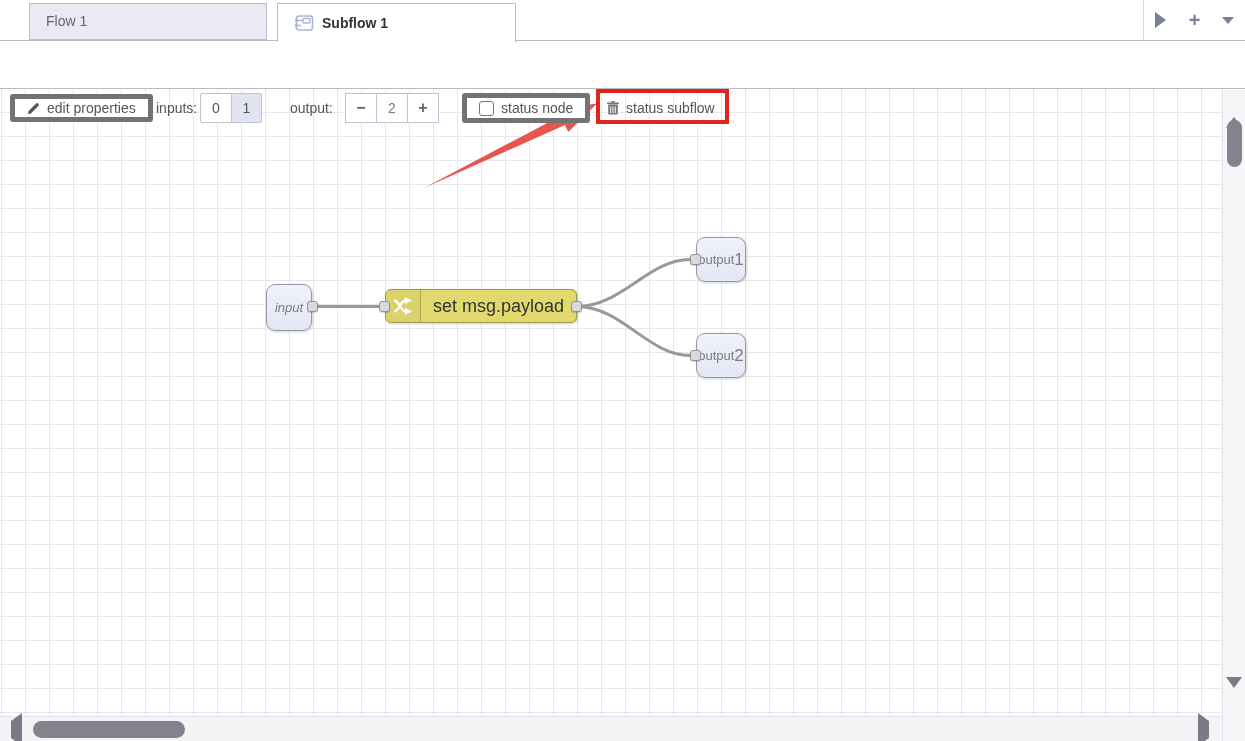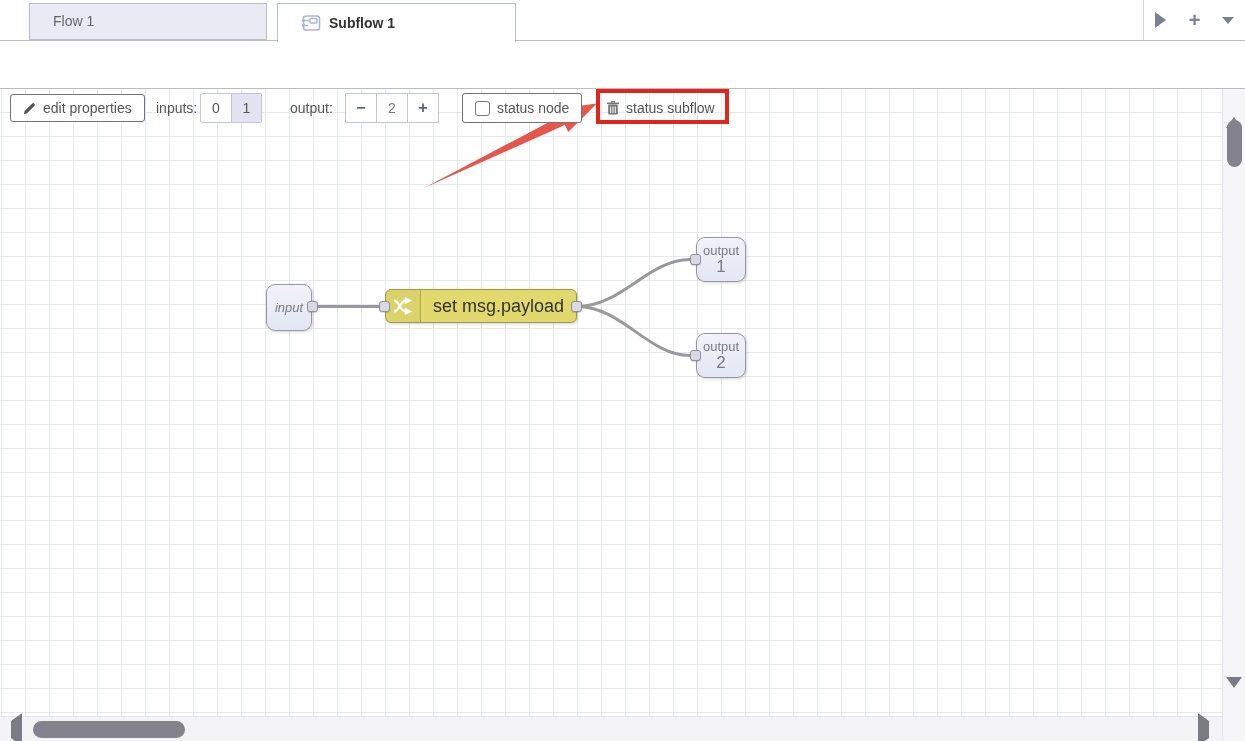--- a/index.html
+++ b/index.html
@@ -4,21 +4,21 @@
 <style>
   * { margin:0; padding:0; box-sizing:border-box; }
   html,body { width:1245px; height:741px; overflow:hidden; background:#fff;
     font-family:"Liberation Sans","DejaVu Sans",sans-serif; }
   #app { position:relative; width:1245px; height:741px; background:#fff; overflow:hidden; }
 
   
   .tabbar { position:absolute; left:0; top:0; width:1245px; height:41px;
     background:#fff; border-bottom:1px solid #bbbbc4; z-index:4; }
   .tab { position:absolute; top:3px; height:37px; line-height:35px;
-    padding-left:23px; font-size:14px; cursor:pointer; }
+    padding-left:16px; font-size:14px; cursor:pointer; }
   .tab.inactive { left:29px; width:238px; background:#e9eaf4;
     border:1px solid #b9bcc9; color:#666; }
   .tab.active { left:277px; width:239px; height:39px; background:#fff;
     border:1px solid #b9bcc9; border-bottom:none; color:#333; font-weight:bold;
     z-index:5; display:flex; align-items:center; gap:8px; }
   .tabbar-controls { position:absolute; right:0; top:0; height:40px; width:102px;
     border-left:1px solid #d4d4dc; display:flex; align-items:center;
     justify-content:space-around; background:#fff; }
   .tb-btn { width:26px; height:28px; display:flex; align-items:center;
     justify-content:center; cursor:pointer; }
@@ -26,21 +26,21 @@
     border-top:8px solid transparent; border-bottom:8px solid transparent; }
   .plus-glyph { font-size:20px; font-weight:bold; color:#7a8095; line-height:1; }
   .chev-down { width:0; height:0; border-left:6px solid transparent;
     border-right:6px solid transparent; border-top:7px solid #7a8095; }
 
   
   .toolbar { position:absolute; left:0; top:41px; width:1245px; height:48px;
     background:#fff; border-bottom:1px solid #bbbbc4; z-index:3; }
   .tb-item { position:absolute; top:53px; height:28px; display:flex;
     align-items:center; font-size:14px; color:#555; }
-  .btn { border:1px solid #737373; border-radius:3px; background:#fff;
+  .btn { border:5px solid #737373; border-radius:3px; background:#fff;
     padding:8px 12px; cursor:pointer; display:flex; align-items:center; gap:7px; }
   .seg-group { top:52px; height:30px; border:1px solid #c2c4d2; border-radius:2px;
     display:flex; background:#fff; }
   .seg { width:30px; height:100%; display:flex; align-items:center;
     justify-content:center; cursor:pointer; font-size:14px; color:#555; }
   .seg + .seg { border-left:1px solid #c2c4d2; }
   .seg.selected { background:#e2e4f1; }
   .stepper { top:52px; height:30px; display:flex; }
   .step-cell { height:100%; border:1px solid #c2c4d2; display:flex;
     align-items:center; justify-content:center; background:#fff; color:#5c6275; }
@@ -56,21 +56,21 @@
   .canvas { position:absolute; left:0; top:89px; width:1245px; height:652px;
     background-color:#fff; cursor:default;
     background-image:
       linear-gradient(to right, #e7e7f3 1px, transparent 1px),
       linear-gradient(to bottom, #e7e7f3 1px, transparent 1px);
     background-size:24px 24px; background-position:1px 23px; }
   .wires { position:absolute; left:0; top:0; width:1245px; height:652px; }
   .node { position:absolute; border-radius:9px; cursor:pointer;
     box-shadow:1px 1px 3px rgba(0,0,0,0.18); }
   .node-gray { background:linear-gradient(#f1f2fa,#e3e6f3);
-    border:1px solid #97979f; color:#7a7a85; display:flex; flex-direction:column;
+    border:1px solid #97979f; color:#7a7a85; display:flex; flex-direction:row;
     align-items:center; justify-content:center; }
   .node-gray .nl1 { font-size:13px; line-height:14px; }
   .node-gray .nl2 { font-size:17px; line-height:18px; }
   .node-input { left:266px; top:195px; width:46px; height:47px;font-style:italic; }
   .node-output1 { left:696px; top:148px; width:50px; height:45px; }
   .node-output2 { left:696px; top:244px; width:50px; height:45px; }
   .node-change { left:385px; top:200px; width:192px; height:34px;
     background:#e2d96e; border:1.5px solid #a09a47; border-radius:6px;
     display:flex; align-items:stretch; }
   .node-change .icon-region { width:35px; display:flex; align-items:center;

